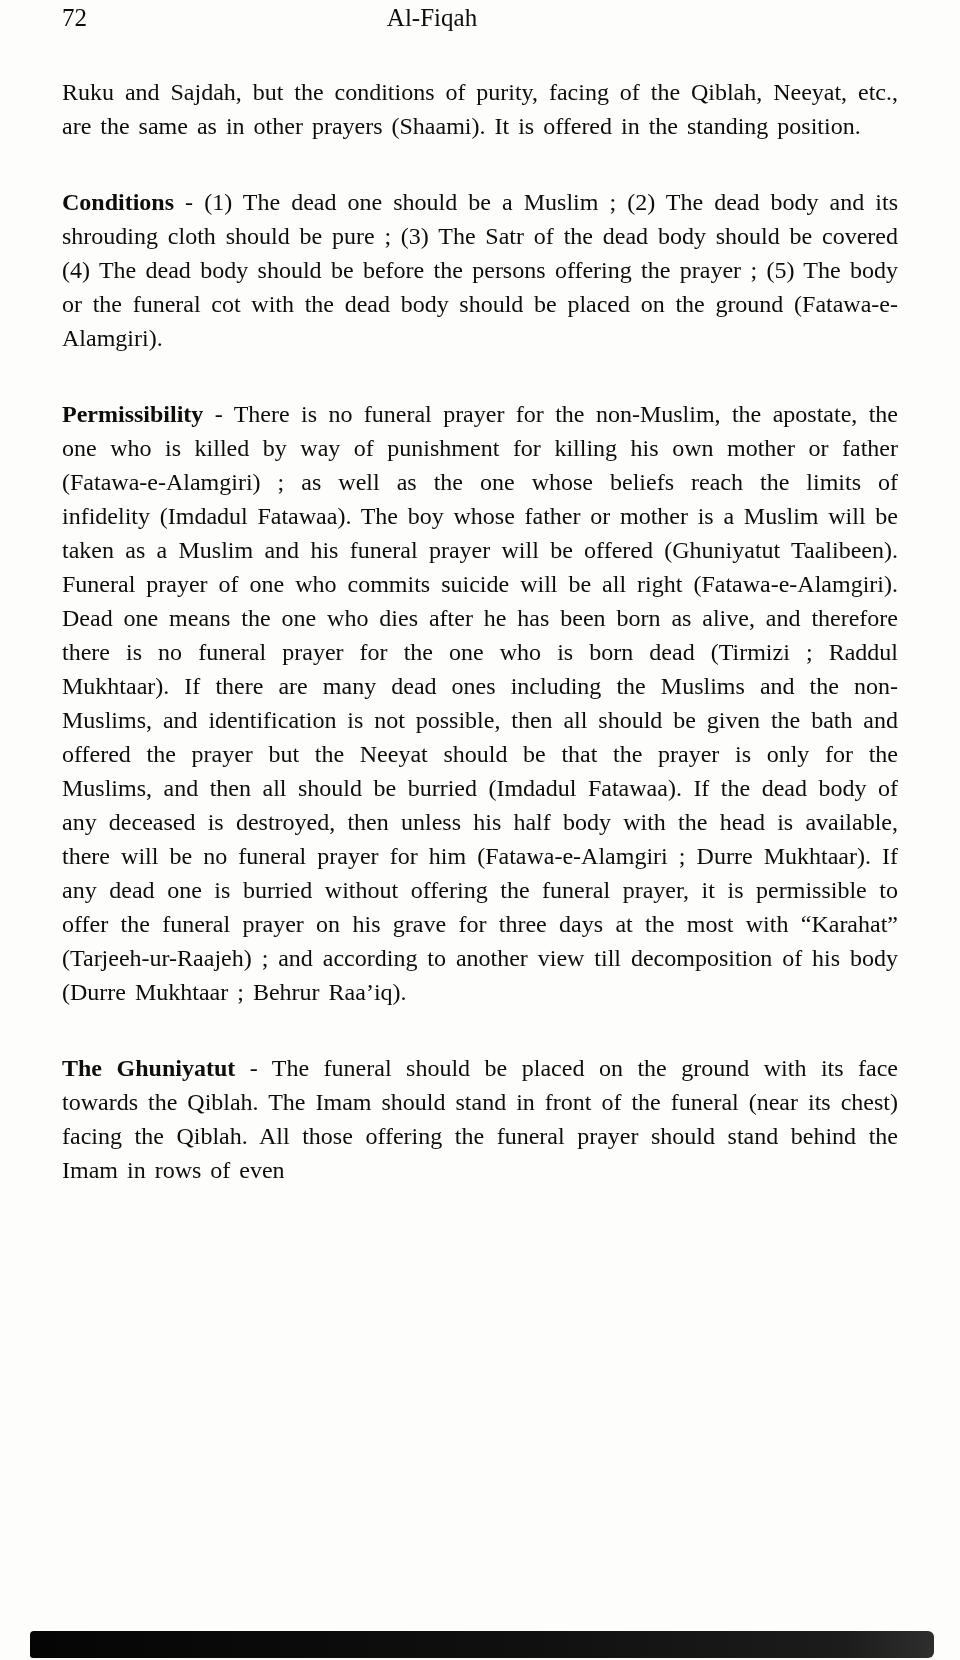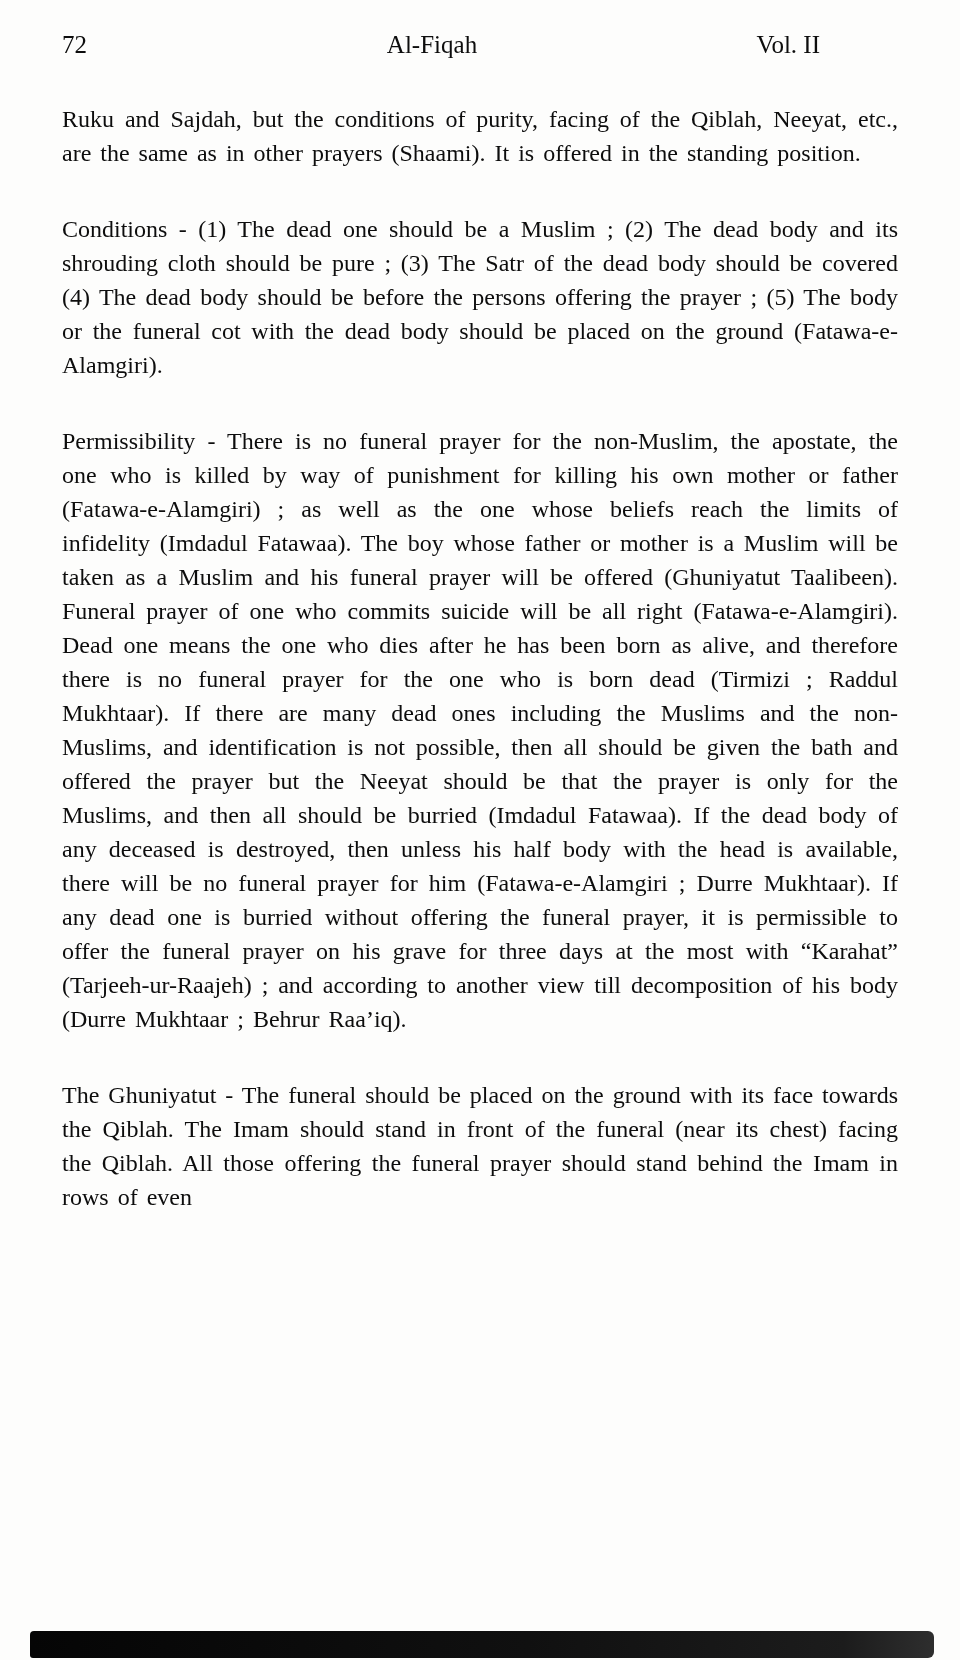--- a/index.html
+++ b/index.html
@@ -5,21 +5,21 @@
   * { margin: 0; padding: 0; box-sizing: border-box; }
   html, body { background: #ffffff; }
   .page {
     position: relative;
     width: 960px;
     height: 1660px;
     margin: 0 auto;
     background: #fdfdfc;
     color: #0d0d0d;
     font-family: "Liberation Serif", "DejaVu Serif", serif;
-    padding: 28px 62px 0 62px;
+    padding: 1px 62px 0 62px;
     overflow: hidden;
   }
   .page-header {
     display: grid;
     grid-template-columns: 1fr auto 1fr;
     align-items: baseline;
     font-size: 25px;
     line-height: 34px;
     margin-bottom: 34px;
   }
@@ -27,40 +27,39 @@
   .page-header .title { transform: translateX(-48px); }
   .page-header .vol { text-align: right; padding-right: 78px; }
   .page-body { width: 100%; margin-top: 40px; }
   .para {
     font-size: 24px;
     line-height: 34px;
     text-align: justify;
     word-spacing: 3px;
     margin-bottom: 42px;
   }
-  .para .lead { font-weight: normal; }
+  .para .lead { font-weight: bold; }
   .scan-bar {
     position: absolute;
     left: 30px;
     right: 26px;
     bottom: 2px;
     height: 27px;
     background: linear-gradient(90deg, #050505 0%, #101010 55%, #1c1c1c 90%, #2e2e2e 100%);
     border-radius: 4px 6px 6px 3px;
   }
 </style>
 </head>
 <body>
 
 <div class="page">
 
   <header class="page-header">
     <span class="num">72</span>
     <span class="title">Al-Fiqah</span>
-    <span class="vol">Vol. II</span>
   </header>
 
   <main class="page-body">
 
     <p class="para"><span>Ruku and Sajdah, but the conditions of purity, facing of the Qiblah, Neeyat, etc., are the same as in other prayers (Shaami). It is offered in the standing position.</span></p>
 
     <p class="para"><b class="lead">Conditions</b><span> - (1) The dead one should be a Muslim ; (2) The dead body and its shrouding cloth should be pure ; (3) The Satr of the dead body should be covered (4) The dead body should be before the persons offering the prayer ; (5) The body or the funeral cot with the dead body should be placed on the ground (Fatawa-e-Alamgiri).</span></p>
 
     <p class="para"><b class="lead">Permissibility</b><span> - There is no funeral prayer for the non-Muslim, the apostate, the one who is killed by way of punishment for killing his own mother or father (Fatawa-e-Alamgiri) ; as well as the one whose beliefs reach the limits of infidelity (Imdadul Fatawaa). The boy whose father or mother is a Muslim will be taken as a Muslim and his funeral prayer will be offered (Ghuniyatut Taalibeen). Funeral prayer of one who commits suicide will be all right (Fatawa-e-Alamgiri). Dead one means the one who dies after he has been born as alive, and therefore there is no funeral prayer for the one who is born dead (Tirmizi ; Raddul Mukhtaar). If there are many dead ones including the Muslims and the non-Muslims, and identification is not possible, then all should be given the bath and offered the prayer but the Neeyat should be that the prayer is only for the Muslims, and then all should be burried (Imdadul Fatawaa). If the dead body of any deceased is destroyed, then unless his half body with the head is available, there will be no funeral prayer for him (Fatawa-e-Alamgiri ; Durre Mukhtaar). If any dead one is burried without offering the funeral prayer, it is permissible to offer the funeral prayer on his grave for three days at the most with “Karahat” (Tarjeeh-ur-Raajeh) ; and according to another view till decomposition of his body (Durre Mukhtaar ; Behrur Raa’iq).</span></p>
 

